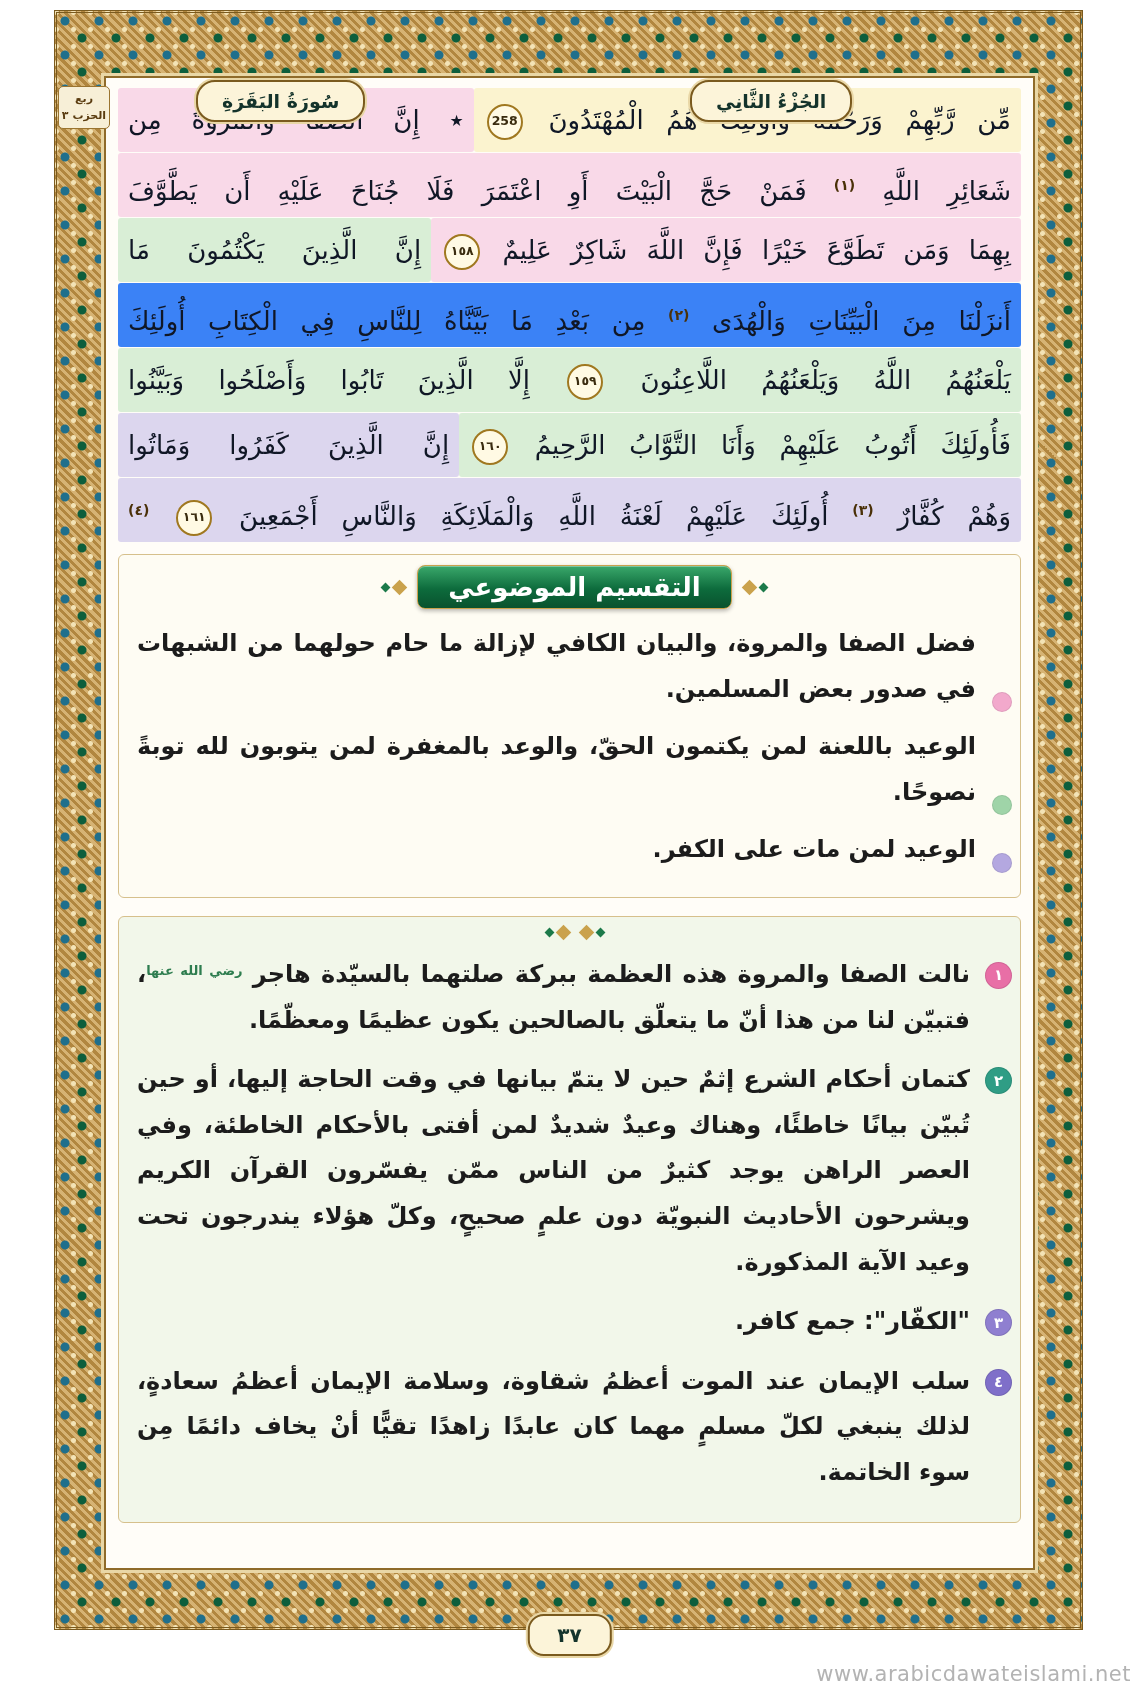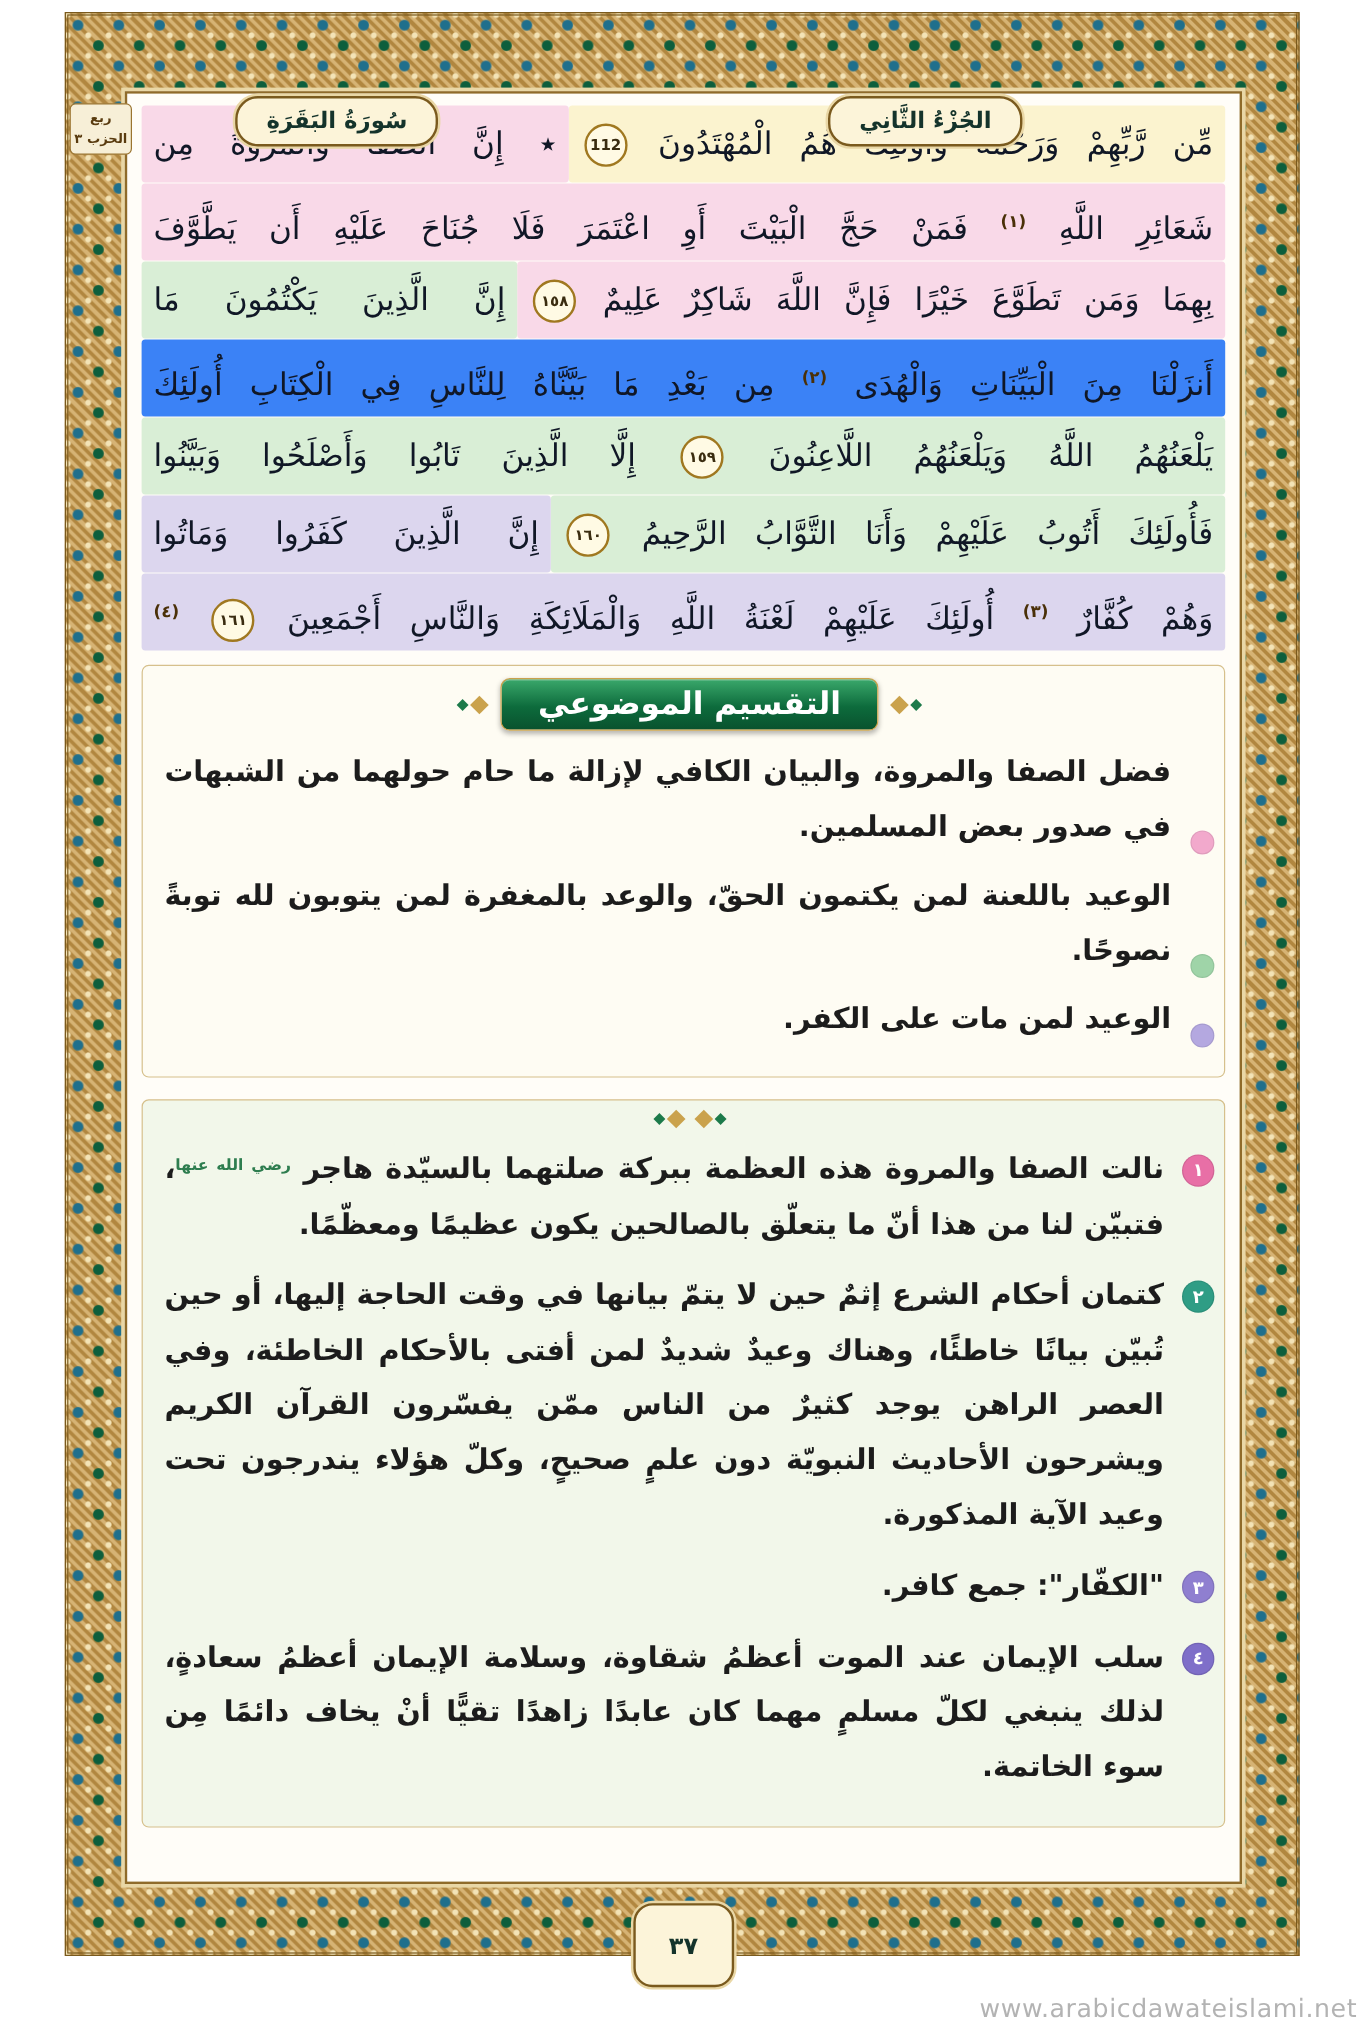--- a/index.html
+++ b/index.html
@@ -64,21 +64,21 @@
   .fitem{display:flex;gap:15px;align-items:flex-start;margin:14px 0;}
   .ncirc{width:27px;height:27px;border-radius:50%;flex:0 0 auto;margin-top:10px;
     display:flex;align-items:center;justify-content:center;
     color:#fff;font-weight:bold;font-size:15px;box-shadow:inset 0 0 0 1px rgba(0,0,0,.1);}
   .ftext{flex:1;font-weight:bold;font-size:24px;line-height:1.9;color:#1c1c1c;text-align:justify;}
   .hon{font-size:13px;color:#2e7d4f;vertical-align:7px;}
 
   
   .pagenum{position:absolute;left:50%;bottom:34px;transform:translateX(-50%);z-index:5;
     background:#fcf4d9;border:2px solid #7a5a1e;border-radius:16px;box-shadow:0 0 0 2px #e9d7a6;
-    padding:21px 28px;font-weight:bold;font-size:20px;color:#14332b;}
+    padding:7px 28px;font-weight:bold;font-size:20px;color:#14332b;}
   .watermark{position:absolute;right:8px;bottom:4px;direction:ltr;z-index:6;
     color:#b3b3b3;font-size:21px;letter-spacing:.5px;}
 </style>
 </head>
 <body>
 
 <div class="page">
 
   <div class="frame"></div>
 
@@ -90,21 +90,21 @@
   </div>
   <div class="hizb">ربع الحزب ٣</div>
 
   <div class="inner">
 
     <div class="quran">
 
       <div class="qline">
         <span class="seg" style="background: rgb(251, 243, 207);">
           <span>مِّن رَّبِّهِمْ وَرَحْمَةٌ وَأُولَئِكَ هُمُ الْمُهْتَدُونَ</span>
-          <span class="ayah">112</span>
+          <span class="ayah">258</span>
         </span>
         <span class="seg" style="background: rgb(249, 217, 232);">
           <span>٭ إِنَّ الصَّفَا وَالْمَرْوَةَ مِن</span>
         </span>
       </div>
 
       <div class="qline">
         <span class="seg" style="background: rgb(249, 217, 232);">
           <span>شَعَائِرِ اللَّهِ</span>
           <span class="fn">(١)</span>

